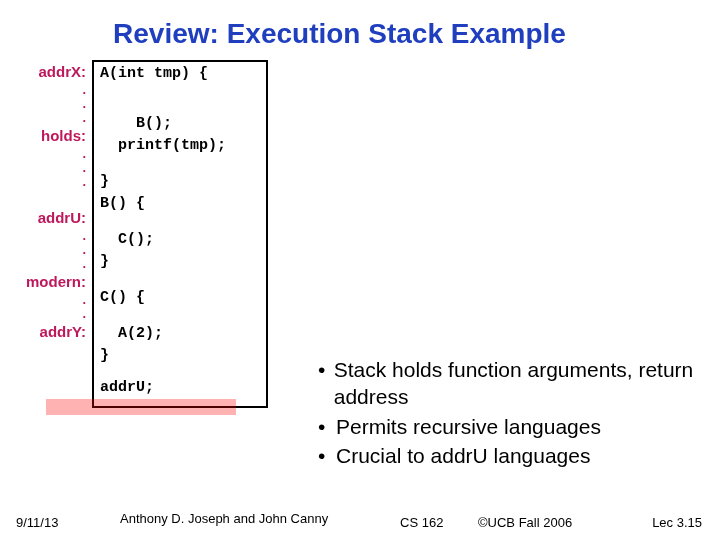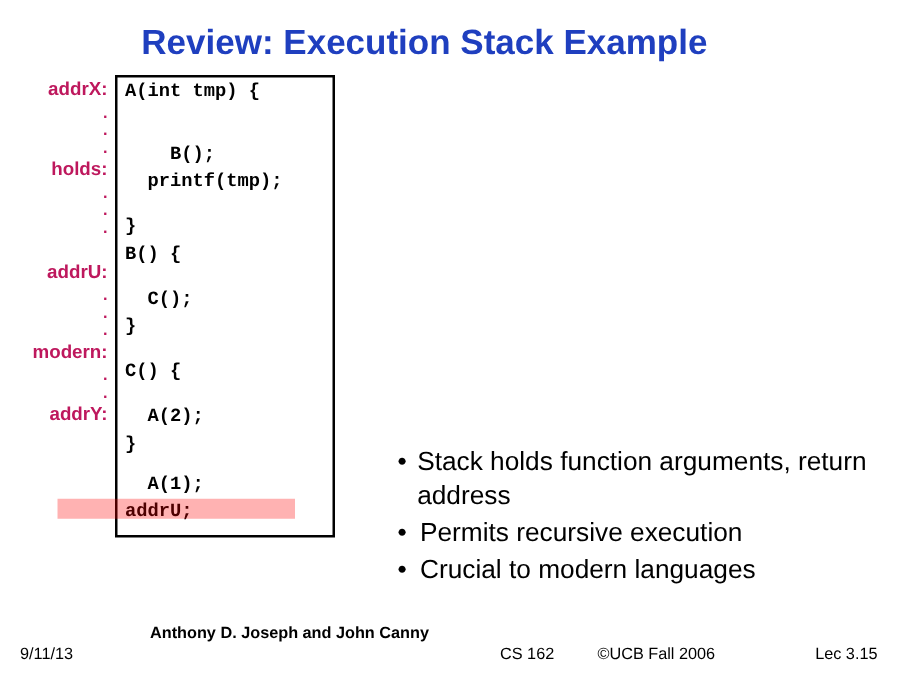--- a/index.html
+++ b/index.html
@@ -66,21 +66,21 @@
   .bullets .dot { width: 18px; }
   .footer {
     position: absolute;
     bottom: 10px;
     left: 0;
     width: 720px;
     font-size: 13px;
     color: #000;
   }
   .ft-date  { position: absolute; left: 16px;  bottom: 0; }
-  .ft-auth  { position: absolute; left: 120px; bottom: 17px; font-weight: bold; }
+  .ft-auth  { position: absolute; left: 120px; bottom: 4px; }
   .ft-cs    { position: absolute; left: 400px; bottom: 0; }
   .ft-ucb   { position: absolute; left: 478px; bottom: 0; }
   .ft-lec   { position: absolute; right: 18px; bottom: 0; margin-left: 24px; }
 </style>
 </head>
 <body>
 
 <div class="slide">
 
   <div class="title">Review: Execution Stack Example</div>
@@ -119,39 +119,38 @@
         <div class="ln">B() {</div>
         <div class="sp"></div>
         <div class="ln">  C();</div>
         <div class="ln">}</div>
         <div class="sp"></div>
         <div class="ln">C() {</div>
         <div class="sp"></div>
         <div class="ln">  A(2);</div>
         <div class="ln">}</div>
         <div class="sp" style="height:10px"></div>
-        <div class="ln">  A(1);</div>
         <div class="ln">addrU;</div>
       </div>
 
       <div class="highlight" style="top:339px"></div>
     </div>
 
     <div class="bullets">
       <div class="b">
         <span class="dot">•</span>
         <span>Stack holds function arguments, return address</span>
       </div>
       <div class="b">
         <span class="dot">•</span>
-        <span>Permits recursive execution</span>
+        <span>Permits recursive languages</span>
       </div>
       <div class="b">
         <span class="dot">•</span>
-        <span>Crucial to modern languages</span>
+        <span>Crucial to addrU languages</span>
       </div>
     </div>
   </div>
 
   <div class="footer">
     <span class="ft-date">9/11/13</span>
     <span class="ft-auth">Anthony D. Joseph and John Canny</span>
     <span class="ft-cs">CS 162</span>
     <span class="ft-ucb">©UCB Fall 2006</span>
     <span class="ft-lec">Lec 3.15</span>

